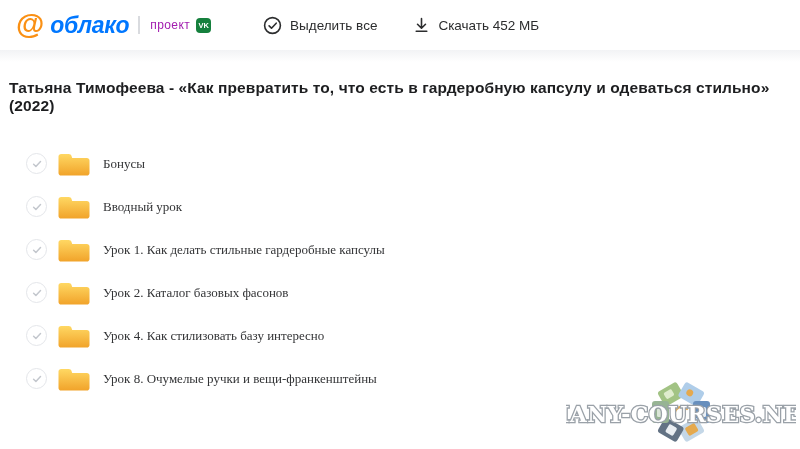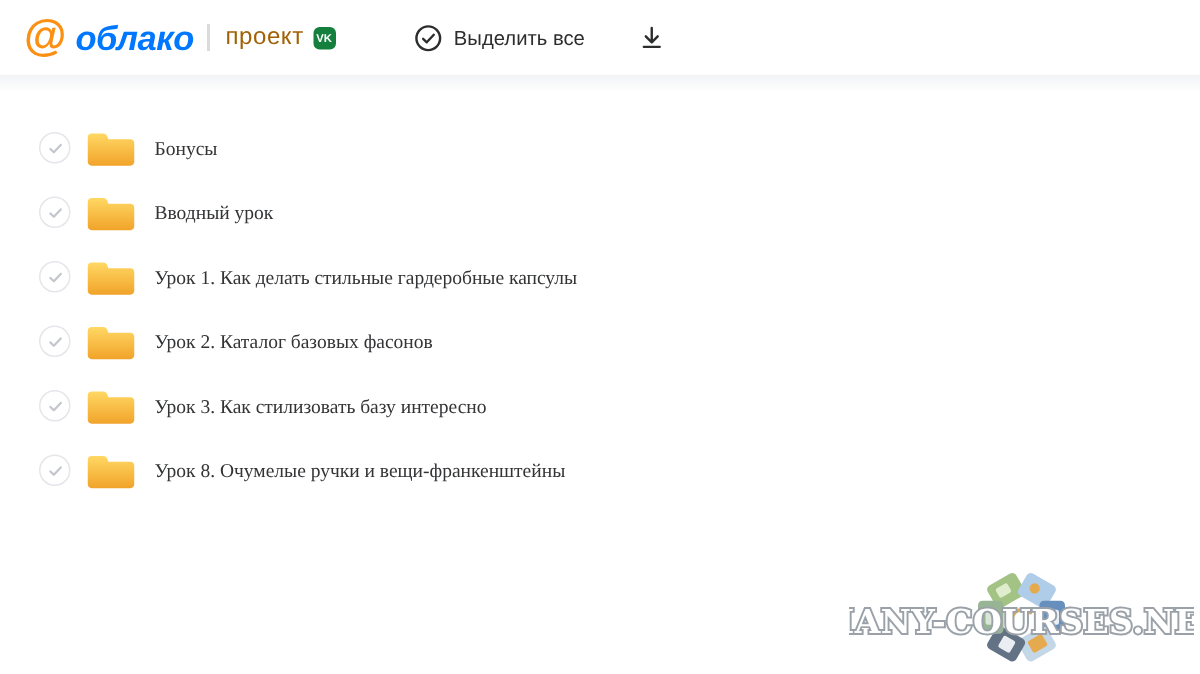--- a/index.html
+++ b/index.html
@@ -25,21 +25,21 @@
   .logo { display: flex; align-items: center; cursor: pointer; }
   .logo-at {
     font-size: 29px; font-weight: bold; color: #FA9014; line-height: 1;
     margin-top: -2px;
   }
   .brand {
     font-size: 23px; font-weight: bold; color: #0077FF;
     letter-spacing: -0.3px; margin-left: 6px; font-style: italic;
   }
   .logo-divider { width: 2px; height: 18px; background: #D9DBDF; margin: 0 10px 0 9px; }
-  .project-label { font-size: 16px; color: #a16207; letter-spacing: 0.4px; }
+  .project-label { font-size: 12px; color: #a21caf; letter-spacing: 0.4px; }
   .vk-badge {
     width: 15px; height: 15px; border-radius: 4px; background: #15803d;
     color: #fff; font-size: 7.5px; font-weight: bold;
     display: flex; align-items: center; justify-content: center;
     margin-left: 6px;
     text-align: right;
   }
 
   .actions { display: flex; align-items: center; gap: 36px; margin-left: 52px; }
   .action-btn {
@@ -111,26 +111,28 @@
       </button>
 
 
       <button class="action-btn">
         <span>
           <svg width="17" height="18" viewBox="0 0 18 18">
             <path d="M9 2.3 V12.2 M4.8 8.2 L9 12.4 L13.2 8.2" fill="none" stroke="#2C2D2E" stroke-width="1.7" stroke-linecap="round" stroke-linejoin="round"></path>
             <path d="M3.4 15.6 H14.6" fill="none" stroke="#2C2D2E" stroke-width="1.7" stroke-linecap="round"></path>
           </svg>
         </span>
+        <span>Скачать 452 МБ</span>
       </button>
     </div>
   </div>
   <div class="header-fade"></div>
 
   <div class="main">
+    <div class="page-title">Татьяна Тимофеева - «Как превратить то, что есть в гардеробную капсулу и одеваться стильно» (2022)</div>
     <div class="file-list">
     <div class="row">
       <span class="checkbox">
         <svg width="12" height="12" viewBox="0 0 12 12">
           <path d="M2.6 6.3 L4.9 8.5 L9.5 3.6" fill="none" stroke="#C3C7CD" stroke-width="1.5" stroke-linecap="round" stroke-linejoin="round"></path>
         </svg>
       </span>
       <span class="folder">
         <svg width="34" height="26" viewBox="0 0 34 26">
           <defs>
@@ -215,21 +217,21 @@
         <svg width="34" height="26" viewBox="0 0 34 26">
           <defs>
             <linearGradient id="foldgrad" x1="0" y1="0" x2="0" y2="1">
               <stop offset="0" stop-color="#FFD863"></stop>
               <stop offset="1" stop-color="#F1A32A"></stop>
             </linearGradient>
           </defs>
           <path d="M1.5 5.6 C1.5 4.1 2.6 3 4.1 3 L11.8 3 C13.1 3 14.1 3.7 14.5 4.9 L15.2 6.9 L29.9 6.9 C31.4 6.9 32.5 8 32.5 9.5 L32.5 21.9 C32.5 23.4 31.4 24.5 29.9 24.5 L4.1 24.5 C2.6 24.5 1.5 23.4 1.5 21.9 Z" fill="url(#foldgrad)"></path>
         </svg>
       </span>
-      <span class="row-label">Урок 3. Как стилизовать базу интересно</span>
+      <span class="row-label">Урок 4. Как стилизовать базу интересно</span>
     </div>
 
     <div class="row">
       <span class="checkbox">
         <svg width="12" height="12" viewBox="0 0 12 12">
           <path d="M2.6 6.3 L4.9 8.5 L9.5 3.6" fill="none" stroke="#C3C7CD" stroke-width="1.5" stroke-linecap="round" stroke-linejoin="round"></path>
         </svg>
       </span>
       <span class="folder">
         <svg width="34" height="26" viewBox="0 0 34 26">

